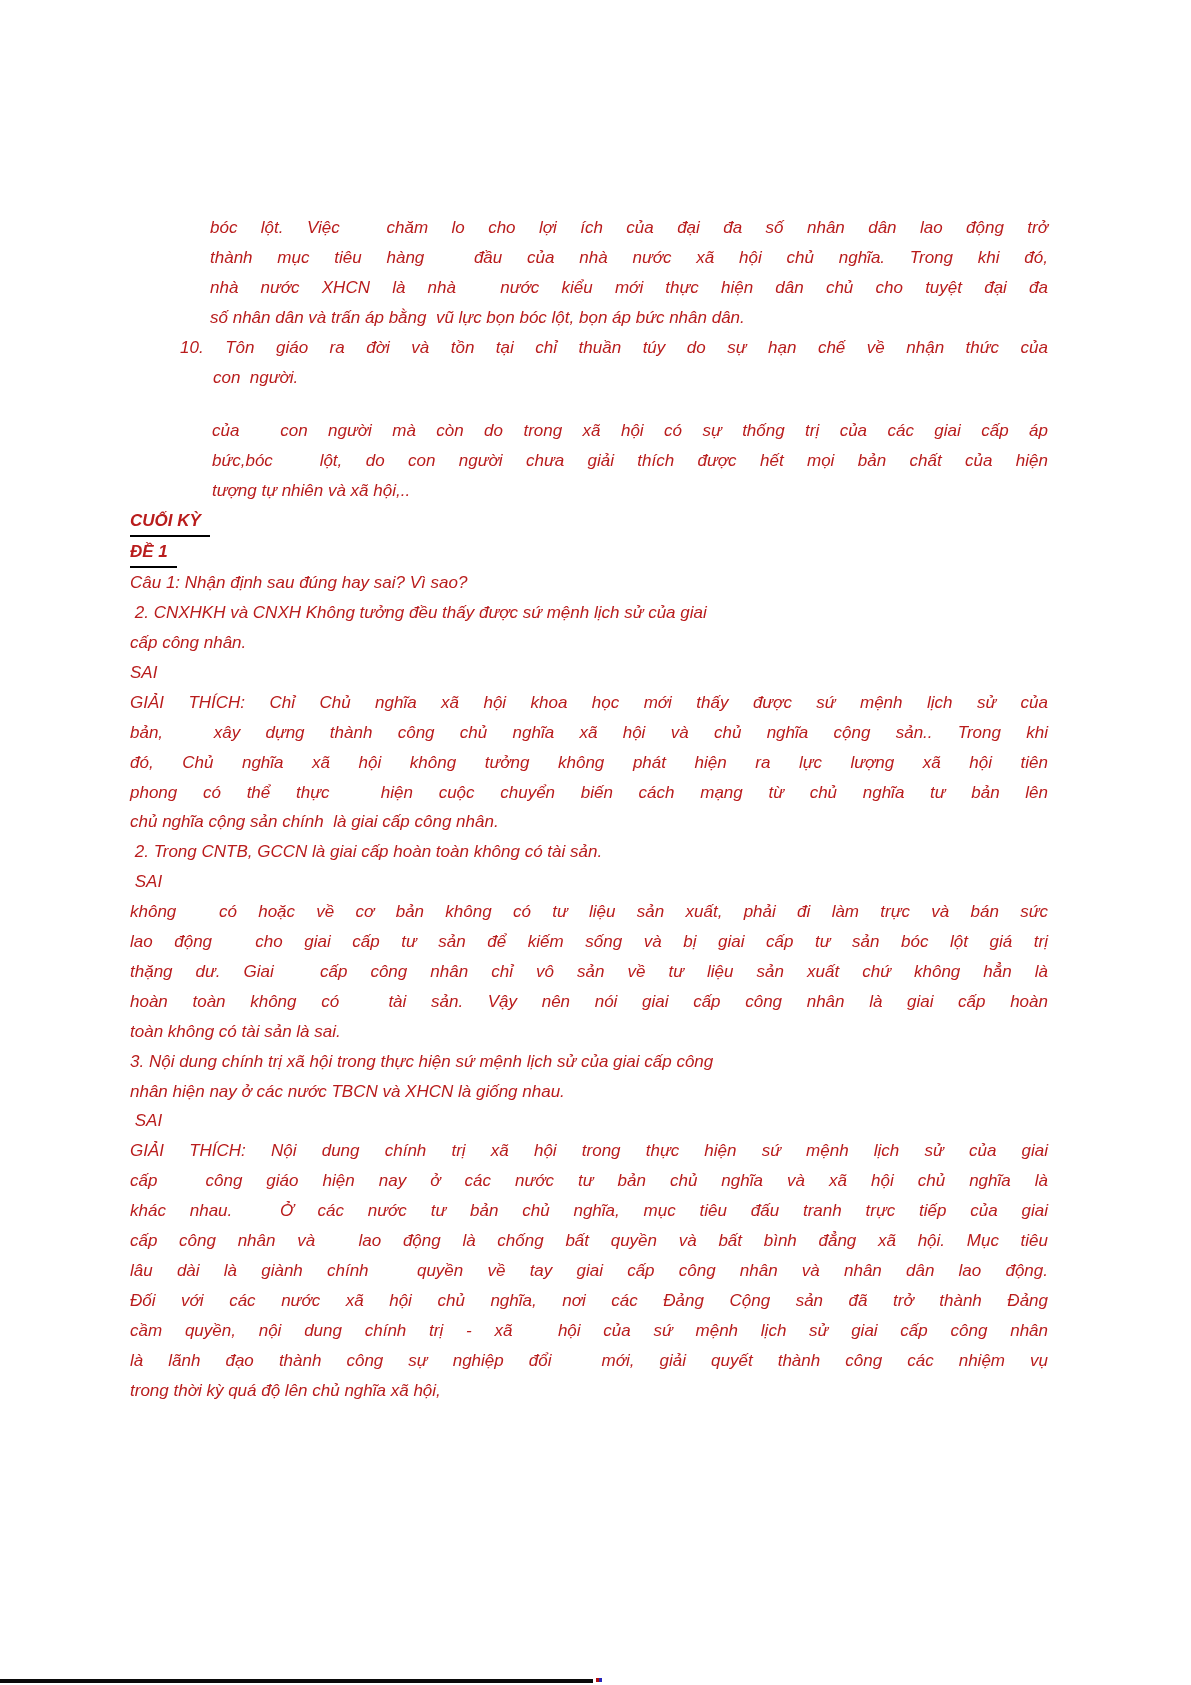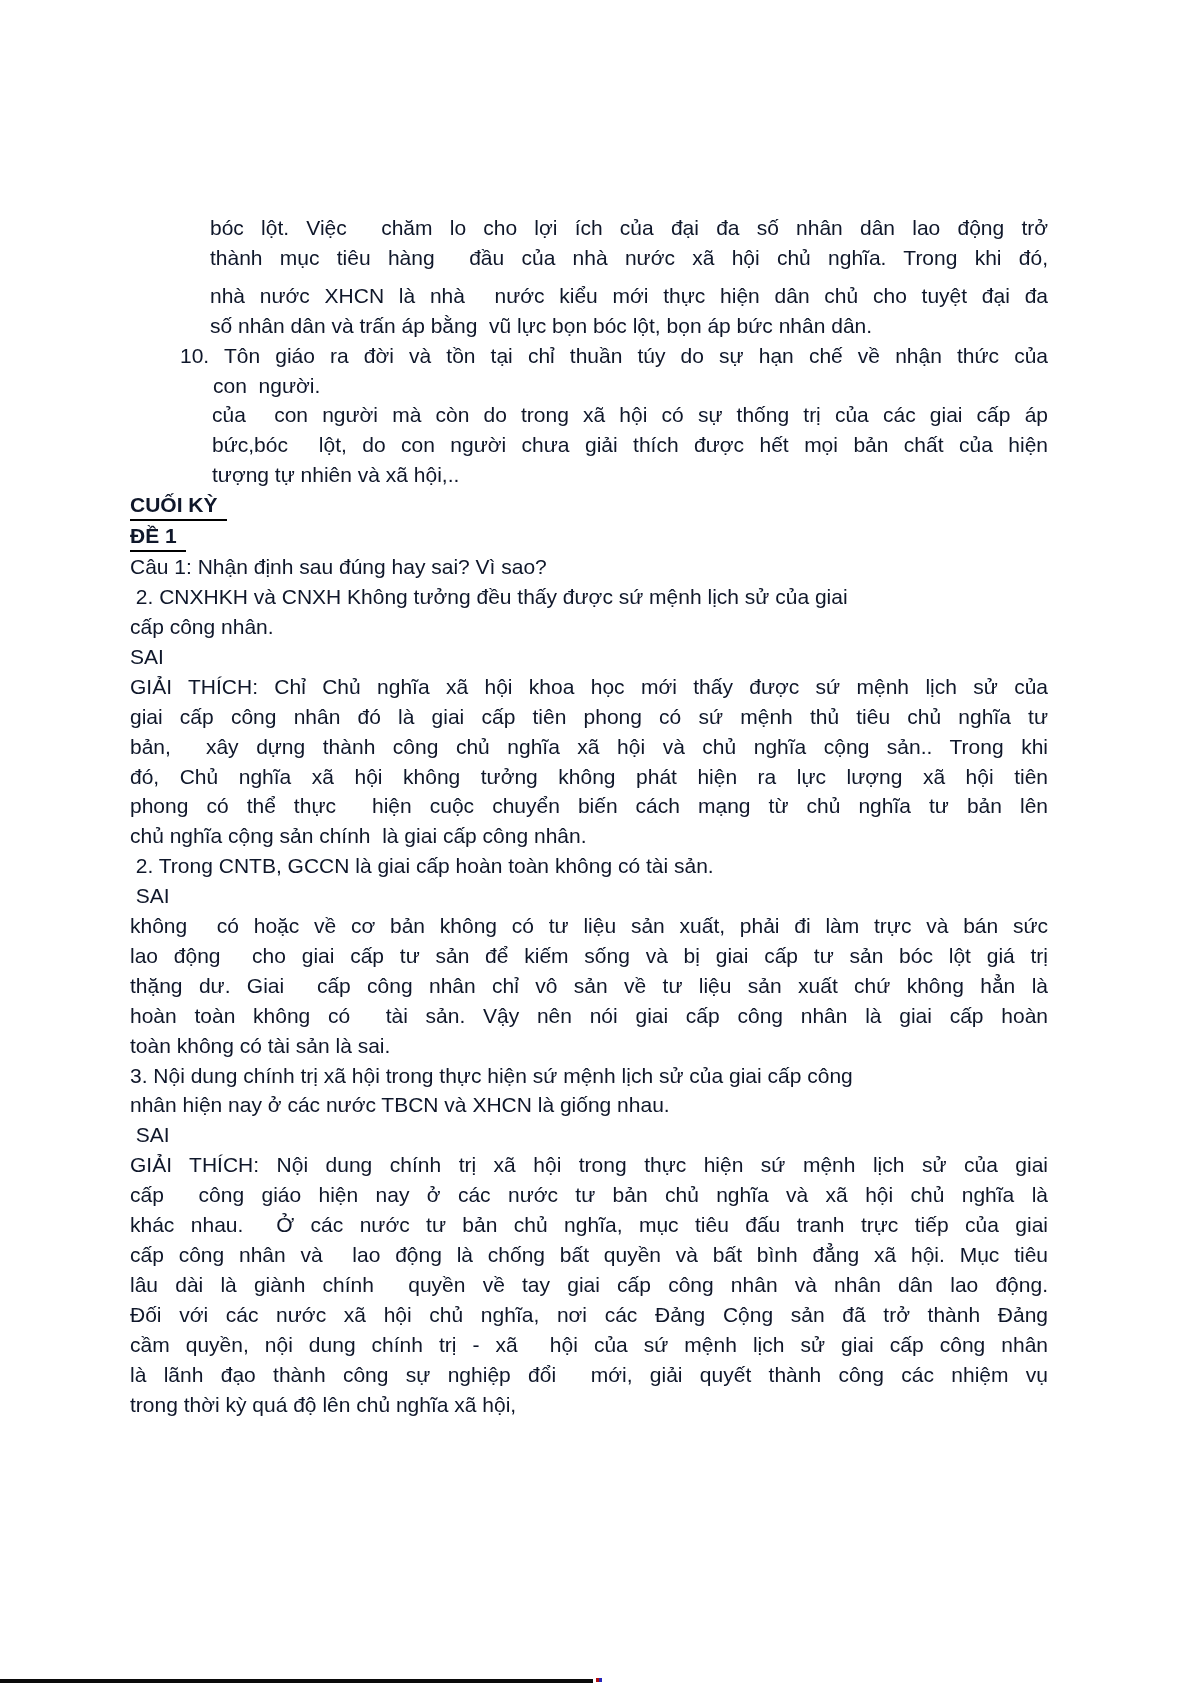--- a/index.html
+++ b/index.html
@@ -12,22 +12,23 @@
     height: 1685px;
     position: relative;
     overflow: hidden;
     font-family: "Liberation Sans", sans-serif;
   }
   #doc {
     position: absolute;
     left: 130px;
     top: 213px;
     width: 918px;
-    color: #0f172a;
-    font-size: 21px;
+    color: #b91c1c;
+    font-size: 17px;
+    font-style: italic;
   }
   .line {
     line-height: 29.9px;
     min-height: 29.9px;
     white-space: pre-wrap;
     text-align: left;
   }
   .line.justify {
     text-align: justify;
     text-align-last: justify;
@@ -56,29 +57,29 @@
   #footer-mark-red { left: 596px; }
   #footer-mark-blue { left: 599px; }
 </style>
 </head>
 <body>
 
 <div id="doc">
     <div>
       <div class="line justify" style="padding-left: 80px;">bóc lột. Việc  chăm lo cho lợi ích của đại đa số nhân dân lao động trở</div>
       <div class="line justify" style="padding-left: 80px;">thành mục tiêu hàng  đầu của nhà nước xã hội chủ nghĩa. Trong khi đó,</div>
-      <div class="line justify" style="padding-left: 80px; margin-top: 8px;">nhà nước XHCN là nhà  nước kiểu mới thực hiện dân chủ cho tuyệt đại đa</div>
+      <div class="line justify" style="padding-left: 80px;">nhà nước XHCN là nhà  nước kiểu mới thực hiện dân chủ cho tuyệt đại đa</div>
       <div class="line" style="padding-left: 80px;">số nhân dân và trấn áp bằng  vũ lực bọn bóc lột, bọn áp bức nhân dân.</div>
     </div>
     <div>
       <div class="line justify" style="padding-left: 50px;">10. Tôn giáo ra đời và tồn tại chỉ thuần túy do sự hạn chế về nhận thức của</div>
       <div class="line" style="padding-left: 83px;">con  người.</div>
     </div>
     <div>
-      <div class="line justify" style="padding-left: 82px;">của  con người mà còn do trong xã hội có sự thống trị của các giai cấp áp</div>
+      <div class="line justify" style="padding-left: 82px; margin-top: 24px;">của  con người mà còn do trong xã hội có sự thống trị của các giai cấp áp</div>
       <div class="line justify" style="padding-left: 82px;">bức,bóc  lột, do con người chưa giải thích được hết mọi bản chất của hiện</div>
       <div class="line" style="padding-left: 82px;">tượng tự nhiên và xã hội,..</div>
     </div>
     <div>
       <div class="line"><span class="heading">CUỐI KỲ</span></div>
     </div>
     <div>
       <div class="line"><span class="heading">ĐỀ 1</span></div>
     </div>
     <div>
@@ -86,21 +87,20 @@
     </div>
     <div>
       <div class="line"> 2. CNXHKH và CNXH Không tưởng đều thấy được sứ mệnh lịch sử của giai</div>
       <div class="line">cấp công nhân.</div>
     </div>
     <div>
       <div class="line">SAI</div>
     </div>
     <div>
       <div class="line justify">GIẢI THÍCH: Chỉ Chủ nghĩa xã hội khoa học mới thấy được sứ mệnh lịch sử của</div>
-      <div class="line justify">giai cấp công nhân đó là giai cấp tiên phong có sứ mệnh thủ tiêu chủ nghĩa tư</div>
       <div class="line justify">bản,  xây dựng thành công chủ nghĩa xã hội và chủ nghĩa cộng sản.. Trong khi</div>
       <div class="line justify">đó, Chủ nghĩa xã hội không tưởng không phát hiện ra lực lượng xã hội tiên</div>
       <div class="line justify">phong có thể thực  hiện cuộc chuyển biến cách mạng từ chủ nghĩa tư bản lên</div>
       <div class="line">chủ nghĩa cộng sản chính  là giai cấp công nhân.</div>
     </div>
     <div>
       <div class="line"> 2. Trong CNTB, GCCN là giai cấp hoàn toàn không có tài sản.</div>
     </div>
     <div>
       <div class="line"> SAI</div>

